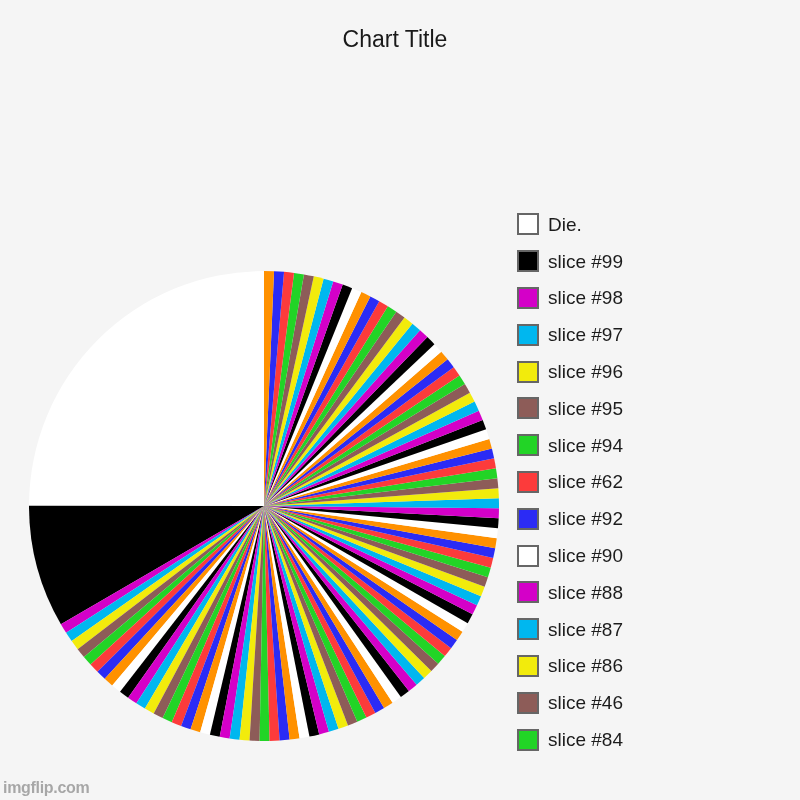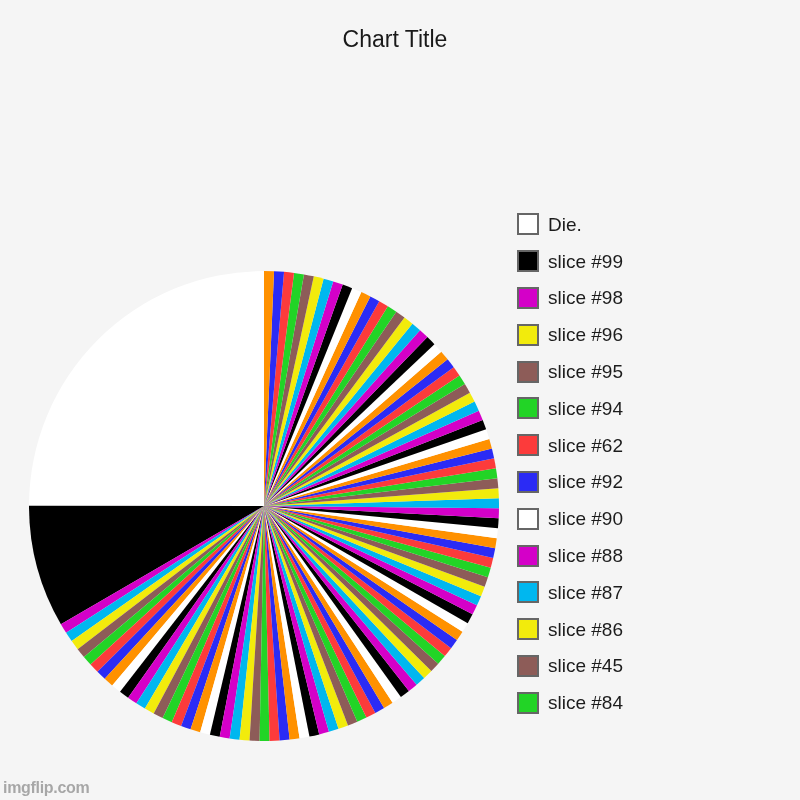--- a/index.html
+++ b/index.html
@@ -203,20 +203,24 @@
       </div>
       <div class="legend-row">
         <span class="legend-swatch" style="background: rgb(0, 0, 0);"></span>
         <span class="legend-label">slice #99</span>
       </div>
       <div class="legend-row">
         <span class="legend-swatch" style="background: rgb(212, 0, 200);"></span>
         <span class="legend-label">slice #98</span>
       </div>
       <div class="legend-row">
+        <span class="legend-swatch" style="background: rgb(0, 183, 239);"></span>
+        <span class="legend-label">slice #97</span>
+      </div>
+      <div class="legend-row">
         <span class="legend-swatch" style="background: rgb(242, 235, 12);"></span>
         <span class="legend-label">slice #96</span>
       </div>
       <div class="legend-row">
         <span class="legend-swatch" style="background: rgb(141, 92, 88);"></span>
         <span class="legend-label">slice #95</span>
       </div>
       <div class="legend-row">
         <span class="legend-swatch" style="background: rgb(34, 212, 38);"></span>
         <span class="legend-label">slice #94</span>
@@ -240,21 +244,21 @@
       <div class="legend-row">
         <span class="legend-swatch" style="background: rgb(0, 183, 239);"></span>
         <span class="legend-label">slice #87</span>
       </div>
       <div class="legend-row">
         <span class="legend-swatch" style="background: rgb(242, 235, 12);"></span>
         <span class="legend-label">slice #86</span>
       </div>
       <div class="legend-row">
         <span class="legend-swatch" style="background: rgb(141, 92, 88);"></span>
-        <span class="legend-label">slice #45</span>
+        <span class="legend-label">slice #46</span>
       </div>
       <div class="legend-row">
         <span class="legend-swatch" style="background: rgb(34, 212, 38);"></span>
         <span class="legend-label">slice #84</span>
       </div>
     </div>
 
   <div id="watermark">imgflip.com</div>
 
 </div>

